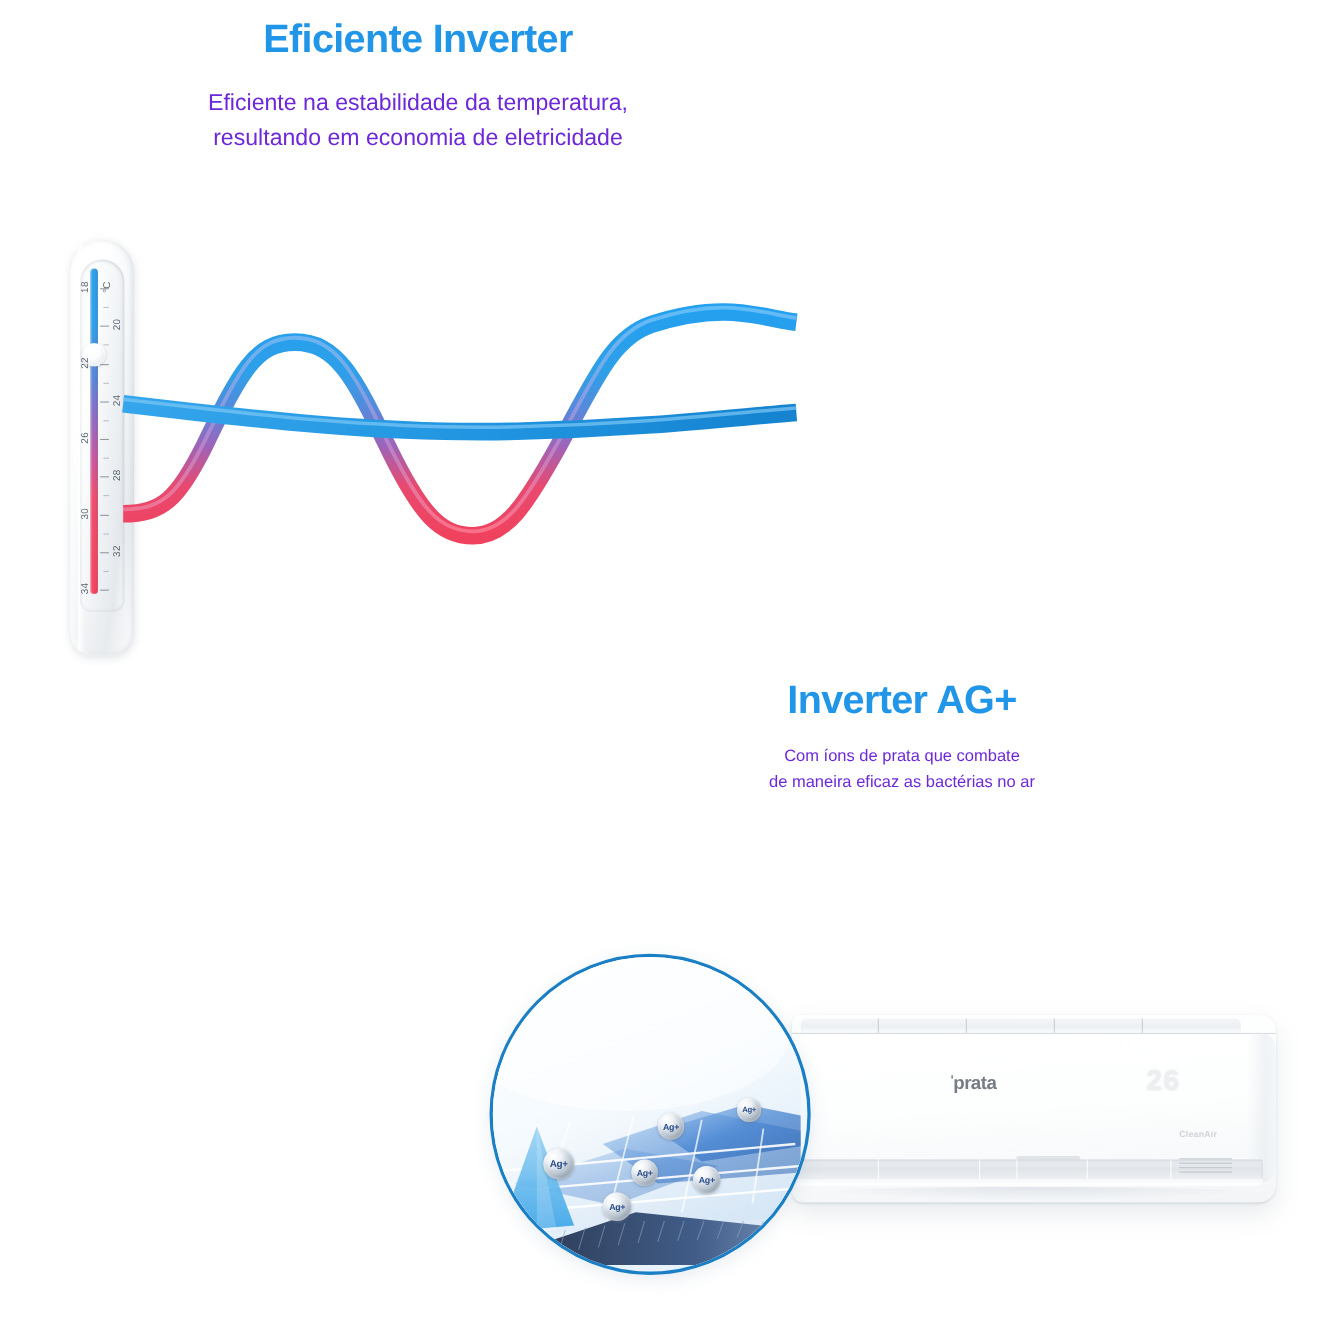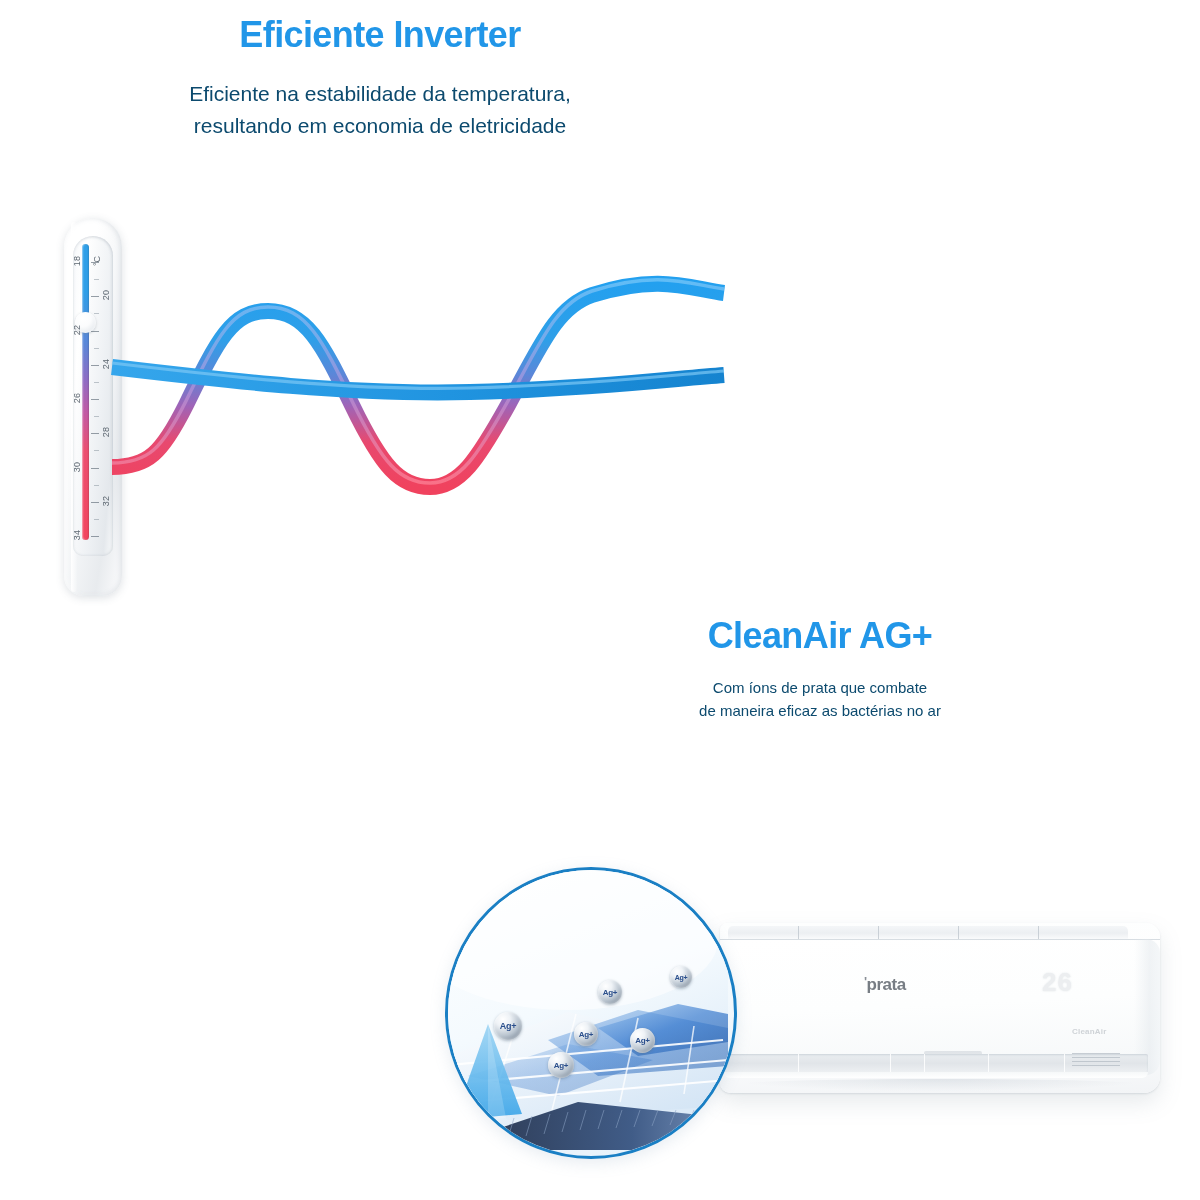--- a/index.html
+++ b/index.html
@@ -25,21 +25,21 @@
   .heading {
     font-family: "Liberation Sans", sans-serif;
     font-weight: bold;
     color: #2196e8;
     letter-spacing: -0.6px;
     white-space: nowrap;
   }
   .subtext {
     font-family: "Liberation Sans", sans-serif;
     font-weight: 300;
-    color: #0c4a6e;
+    color: #6d28d9;
     line-height: 1.52;
     white-space: pre-line;
   }
   #inverter-title {
     position: absolute;
     left: 0; top: 14px;
     width: 760px;
     text-align: center;
     font-size: 36px;
   }
@@ -328,20 +328,21 @@
     border-radius: 50%;
     background: radial-gradient(circle at 32% 26%, #ffffff 0%, #eef2f6 26%, #b9c4cf 58%, #8d9aa8 78%, #cfd8e0 100%);
     box-shadow: 0 1px 3px rgba(90,110,130,0.45), inset 0 0 3px rgba(255,255,255,0.7);
     display: flex;
     align-items: center;
     justify-content: center;
     font-family: "Liberation Sans", sans-serif;
     font-weight: bold;
     color: #2b4f8c;
     letter-spacing: -0.3px;
+    margin-top: 32px;
   }
 </style>
 </head>
 <body>
 
 <div id="section-inverter">
 
   <div id="inverter-title" class="heading">Eficiente Inverter</div>
 
   <div id="inverter-sub" class="subtext">Eficiente na estabilidade da temperatura,
@@ -415,21 +416,21 @@
     </g>
 
     <g>
       <path d="M 12,112 C 130,126 250,140 370,137 C 490,134 570,124 624,120" fill="none" stroke="url(#flatGrad)" stroke-width="16" stroke-linecap="butt"></path>
       <path d="M 12,108 C 130,122 250,136 370,133 C 490,130 570,120 624,116" fill="none" stroke="#7cc8f5" stroke-width="3.2" stroke-linecap="butt" opacity="0.7"></path>
     </g>
   </svg>
 </div>
 
 <div id="section-cleanair">
-  <div id="cleanair-title" class="heading">CleanAir AG+</div>
+  <div id="cleanair-title" class="heading">Inverter AG+</div>
   <div id="cleanair-sub" class="subtext">Com íons de prata que combate
 de maneira eficaz as bactérias no ar</div>
 </div>
 
 <div id="product-block">
 
   <div id="ac-unit">
     <div class="ac-body"></div>
     <div class="ac-top-grille" id="ac-top-grille">
         <span style="left: 70px;"></span>

